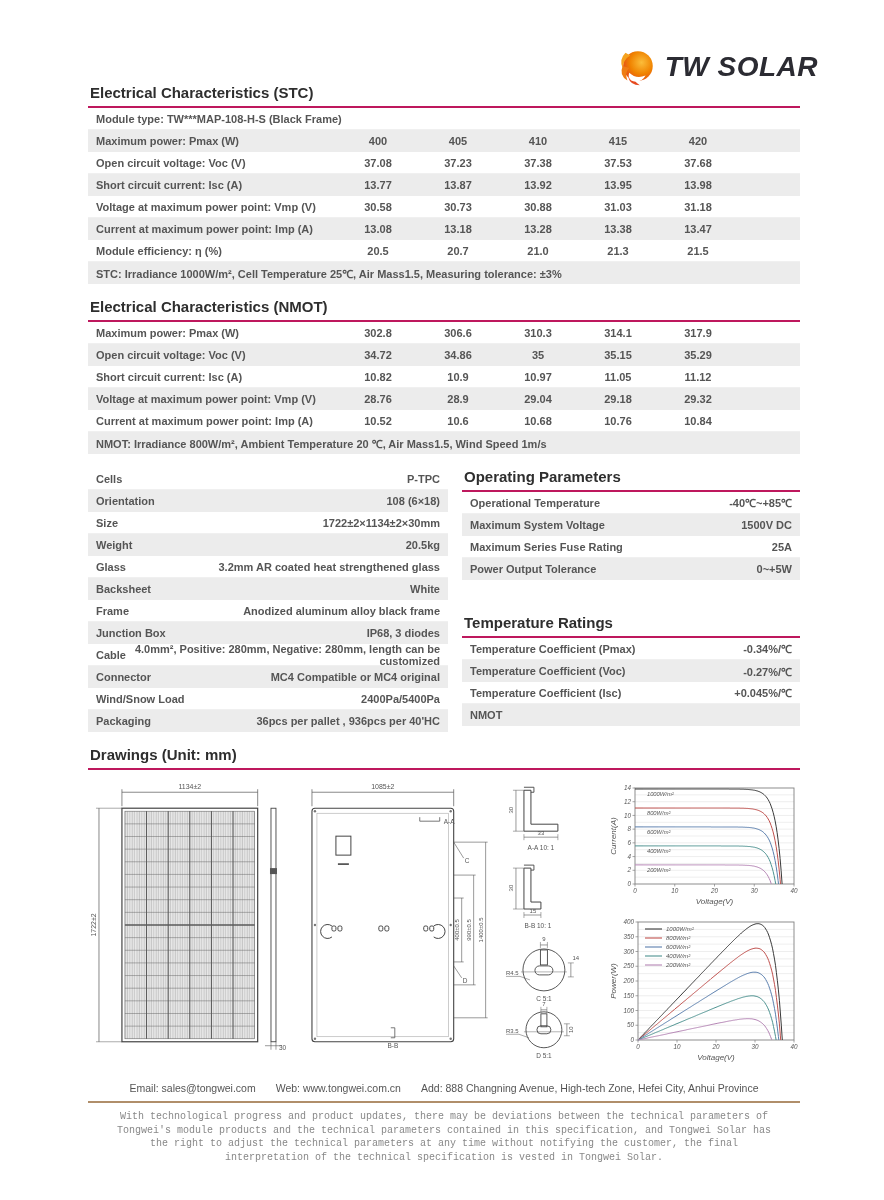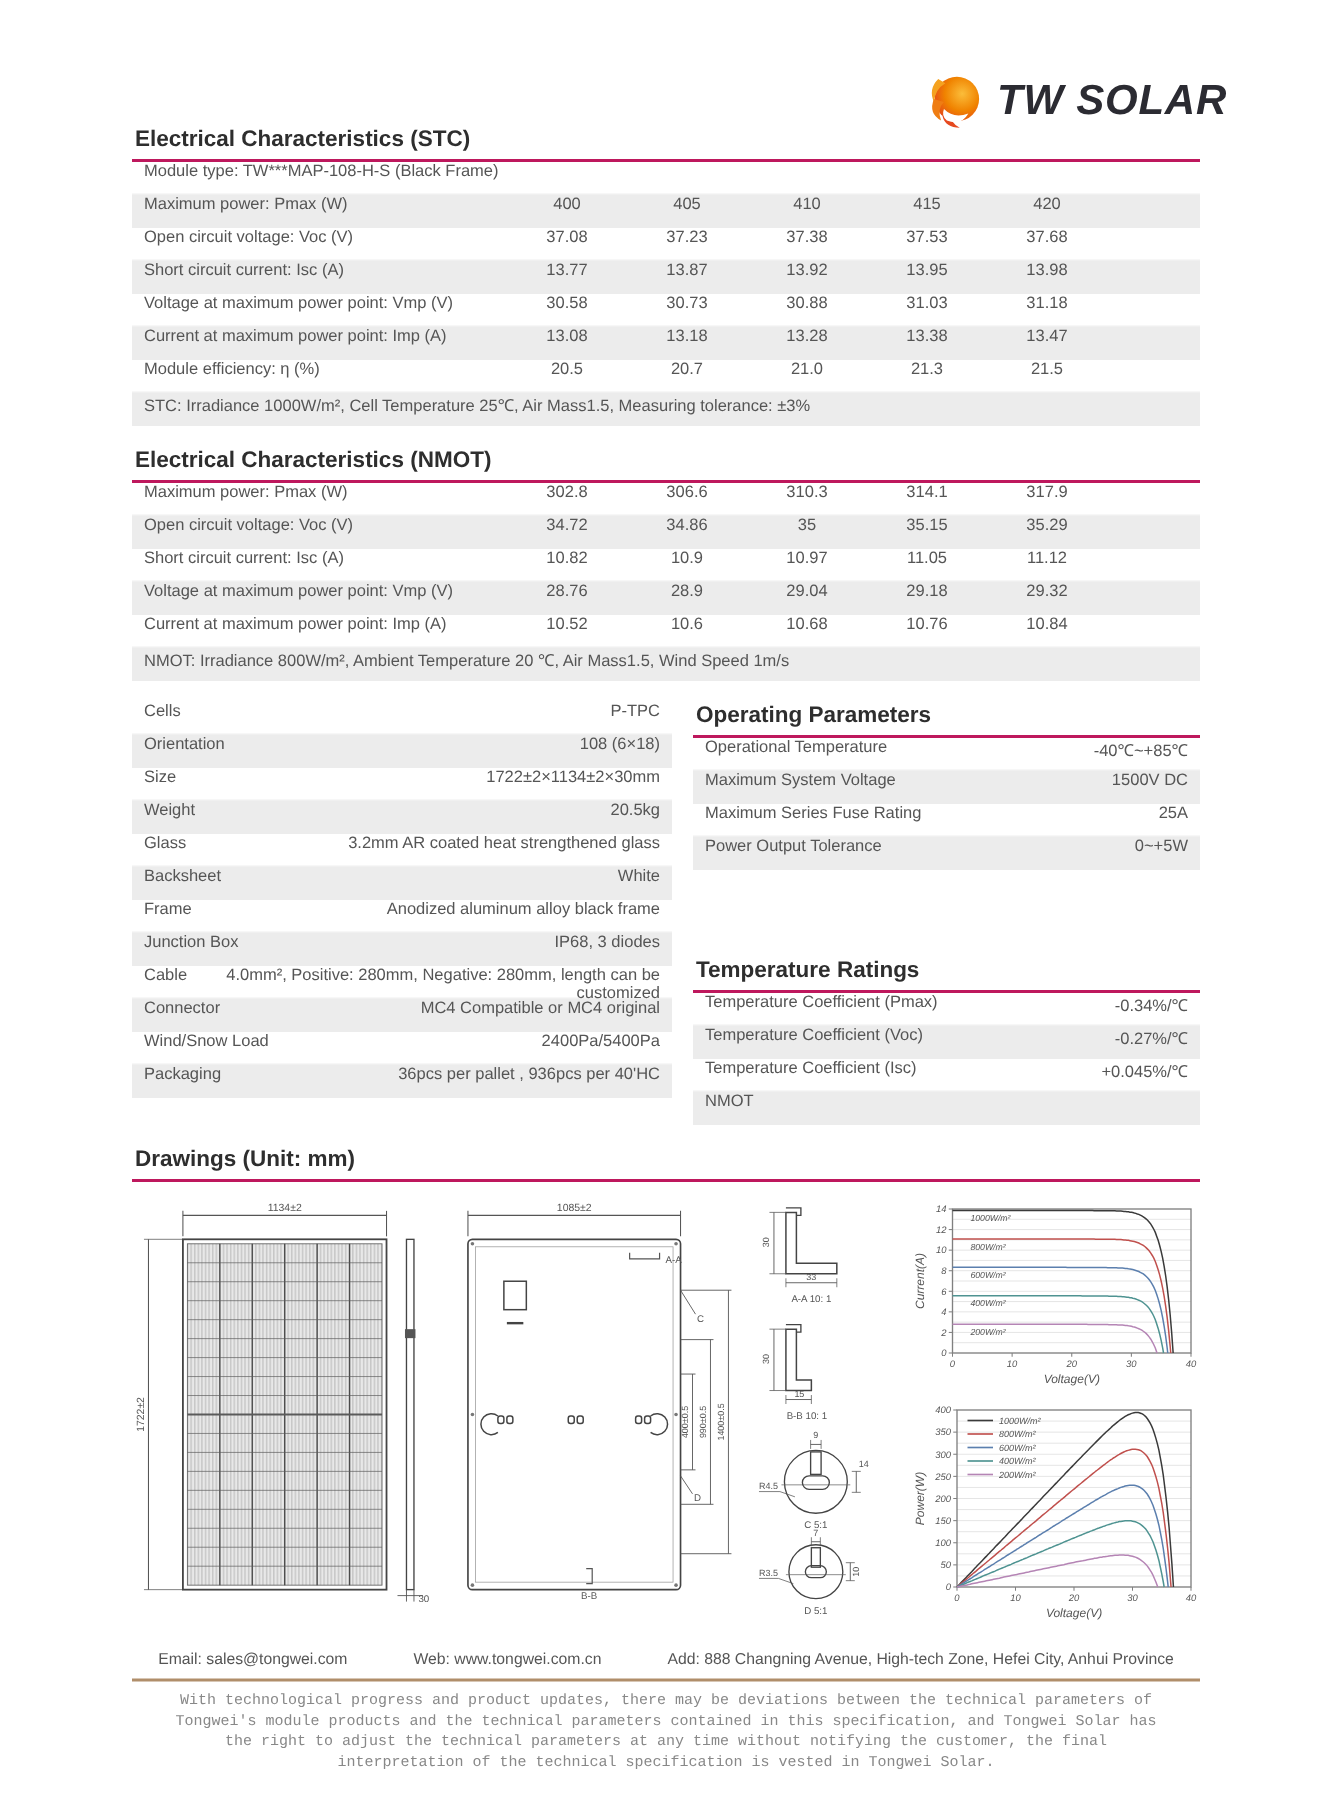--- a/index.html
+++ b/index.html
@@ -9,38 +9,38 @@
     font-family:"Liberation Sans", sans-serif; color:#444;
   }
   .logo { position:absolute; top:44px; right:66px; display:flex; align-items:center; gap:7px; }
   .brand { font-size:28px; font-weight:bold; font-style:italic; color:#2b2b32; letter-spacing:.5px; }
   .content { padding:84px 84px 0 88px; }
   .sec-title {
     font-size:15px; font-weight:bold; color:#2e2e2e; margin:0; padding:0 0 5px 2px;
     border-bottom:2px solid #be185d;
   }
   .spec-table, .kv-table { font-size:11px; color:#555; }
-  .spec-row, .kv-row { display:flex; align-items:flex-start; height:22px; border-bottom:1px solid #f0f0f0; }
+  .spec-row, .kv-row { display:flex; align-items:center; height:22px; border-bottom:1px solid #f0f0f0;font-weight:bold; }
   .spec-row:nth-child(even), .kv-row:nth-child(even) { background:#ececec; border-bottom:none; }
   .spec-label { width:250px; padding-left:8px; }
   .spec-val { width:80px; text-align:center; }
   .spec-text { padding-left:8px; }
   .kv-k { padding-left:8px; white-space:nowrap; }
   .kv-v { flex:1; text-align:right; padding-right:8px; }
   .sec-gap { margin-top:14px; }
   .two-col { display:flex; gap:14px; margin-top:14px; }
   .col-left { width:360px; }
   .col-right { width:338px; }
-  .temp-sec { margin-top:58px; }
+  .temp-sec { margin-top:34px; }
   .drawings-row { display:flex; justify-content:space-between; align-items:flex-start; margin-top:10px; }
   .charts-col { display:flex; flex-direction:column; align-items:center;font-style:italic; }
   svg text { font-family:"Liberation Sans", sans-serif; fill:#555; }
   .footer { margin-top:12px; }
   .contact {
-    display:flex; justify-content:center; gap:44px; font-size:10.5px; color:#555;
+    display:flex; justify-content:center; gap:20px; font-size:10.5px; color:#555;
     padding-bottom:7px; border-bottom:2px solid #b08e6a;
   }
   .disclaimer { margin:7px auto 0; text-align:center; font-size:10px; color:#888; line-height:1.35; width:672px;font-family:Liberation Mono, monospace; }
 </style>
 </head>
 <body>
 
 <div class="logo">
   <svg width="44" height="46" viewBox="0 0 46 46">
     <defs>

